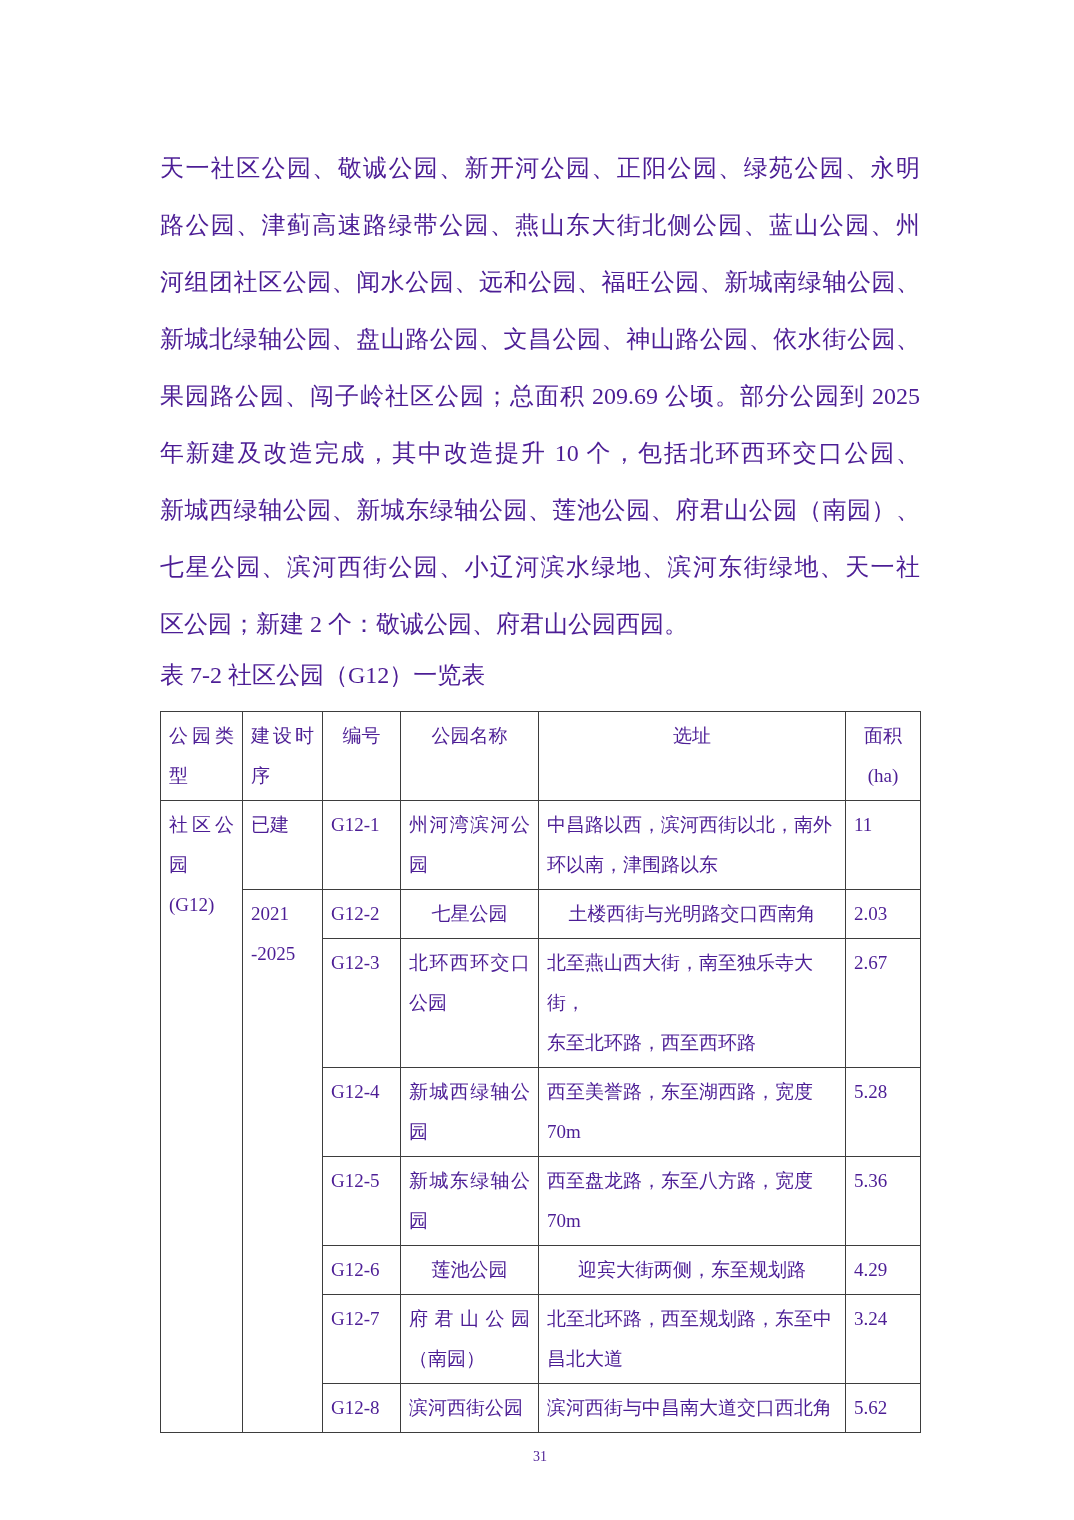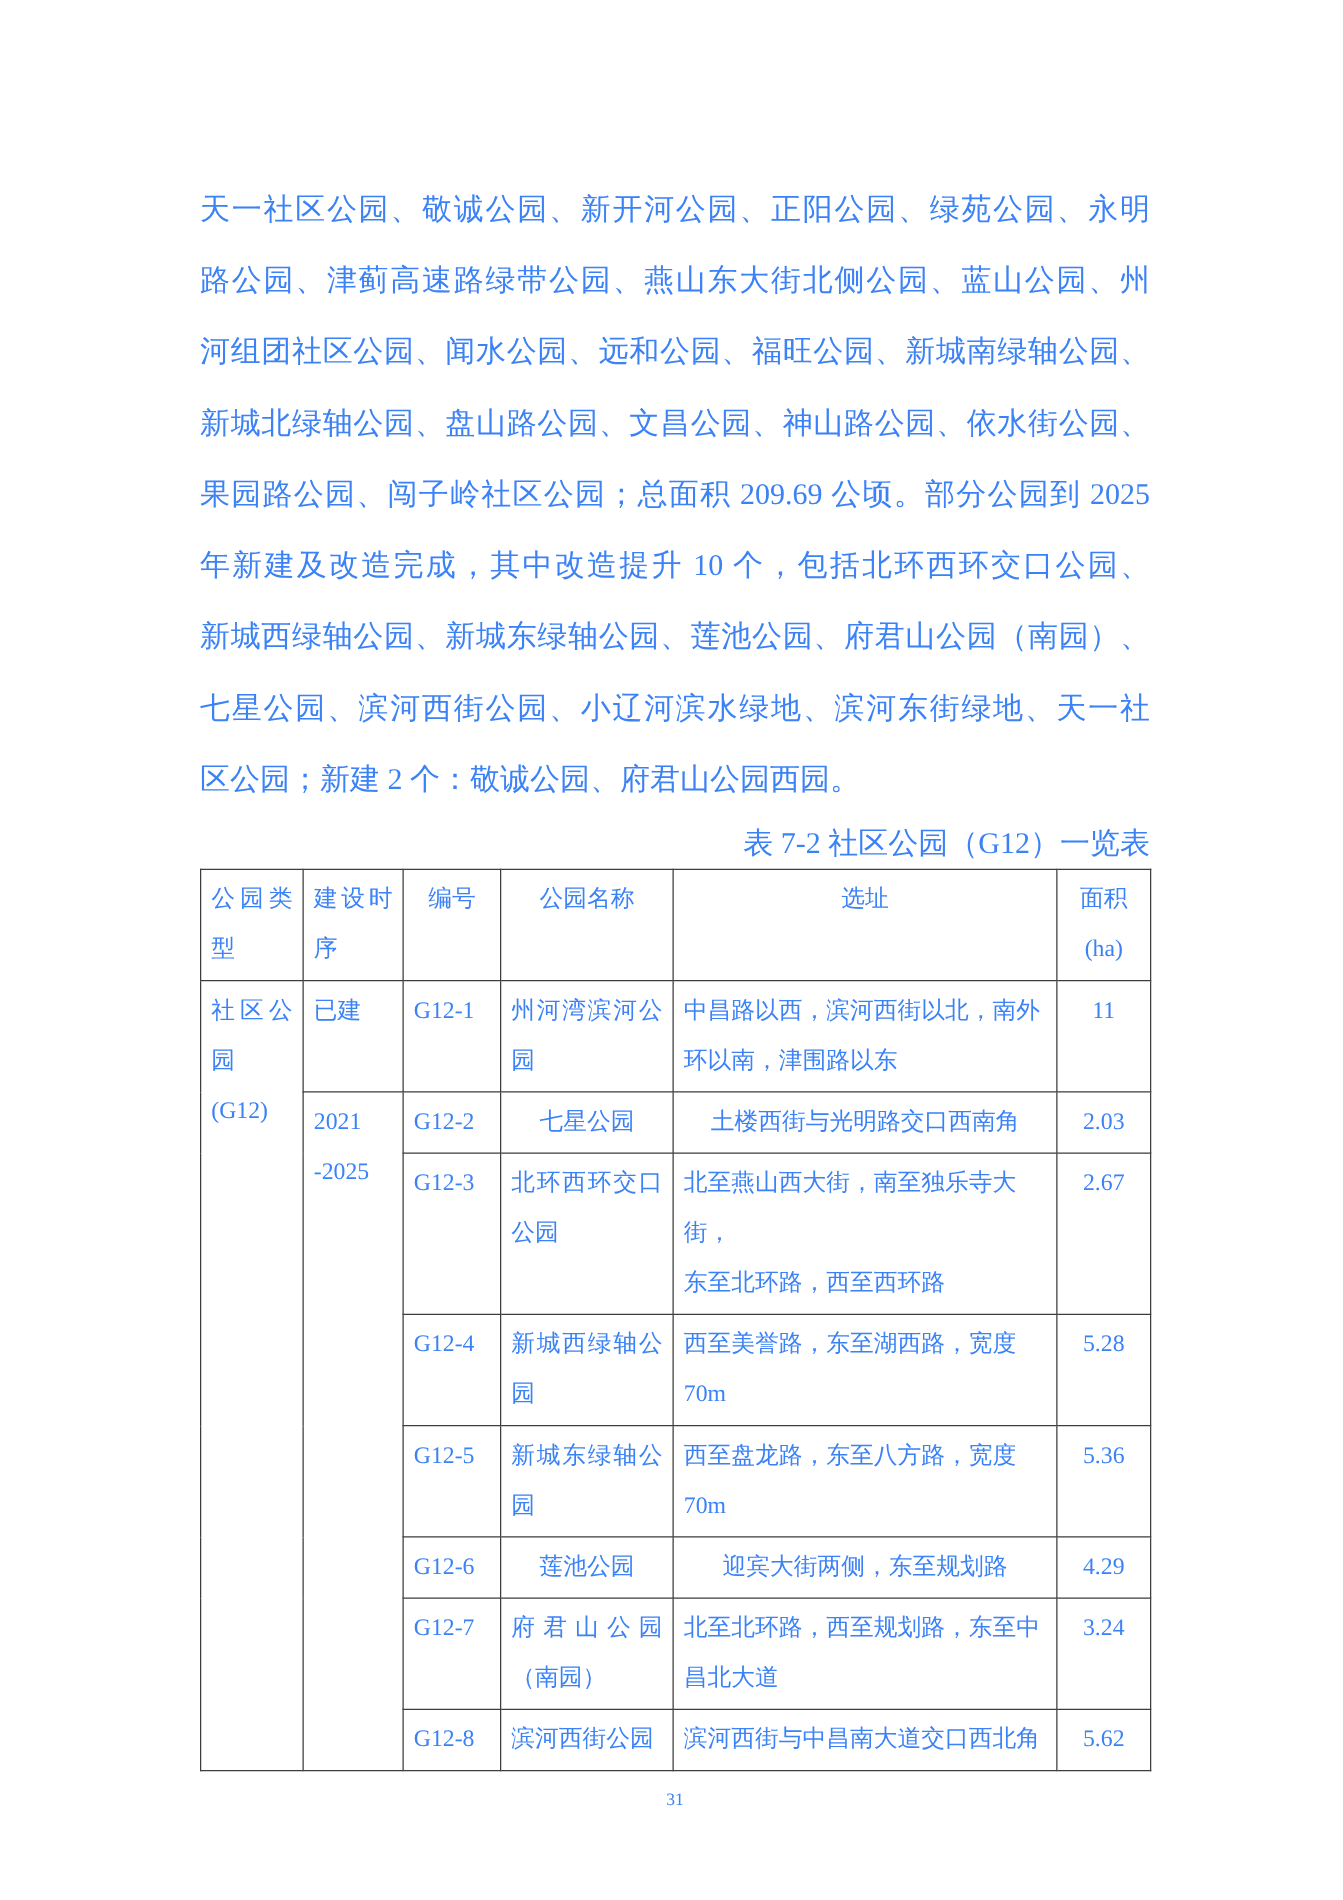--- a/index.html
+++ b/index.html
@@ -1,35 +1,35 @@
 <!DOCTYPE html>
 <html><head>
 <meta charset="utf-8">
 <style>
   html, body { margin: 0; padding: 0; background: #ffffff; }
   .page {
     width: 1074px; height: 1520px; background: #ffffff; position: relative;
-    font-family: "Liberation Serif", "DejaVu Serif", serif; color: #3b82f6;
+    font-family: "Liberation Serif", "DejaVu Serif", serif; color: #4c1d95;
     overflow: hidden;
   }
   .content { position: absolute; left: 160px; top: 140px; width: 760px; }
 
   
   .para { width: 760px; }
   .para-line {
     font-size: 24px; height: 57px; line-height: 57px;
     text-align: justify; text-align-last: justify;
     white-space: nowrap; overflow: hidden;
   }
   .para-line.last { text-align-last: left; }
 
   
   .table-title {
-    text-align: right; font-size: 24px; line-height: 40px;
-    margin-top: 2px; margin-bottom: 0;
+    text-align: left; font-size: 24px; line-height: 40px;
+    margin-top: 2px; margin-bottom: 16px;
   }
 
   
   table.parks {
     border-collapse: collapse; table-layout: fixed; width: 760px; border-radius: 28px;
   }
   table.parks th, table.parks td {
     border: 1.5px solid #3d3d3d;
     vertical-align: top;
     padding: 4px 8px;
@@ -40,21 +40,21 @@
   th { text-align: center; }
   .th-justify { text-align: justify; }
   .th-left { text-align: center; }
   .cell-cat   { text-align: justify; }
   .cell-phase { text-align: left; }
   .cell-code  { text-align: left; margin-top: 11px; }
   .cell-name  { text-align: justify; }
   .cell-name.centered { text-align: center; }
   .cell-loc   { text-align: left; font-size: 18px; }
   .cell-loc.centered { text-align: center; }
-  .cell-area  { text-align: center; }
+  .cell-area  { text-align: left; }
 
   
   .page-num { text-align: center; font-size: 14px; margin-top: 16px; }
 </style>
 </head>
 <body>
 
 <div class="page">
   <div class="content">
 

